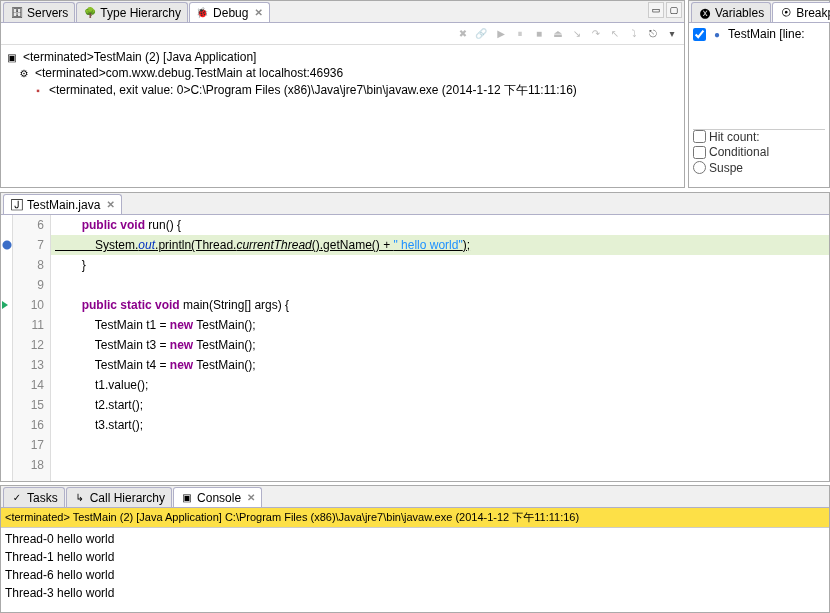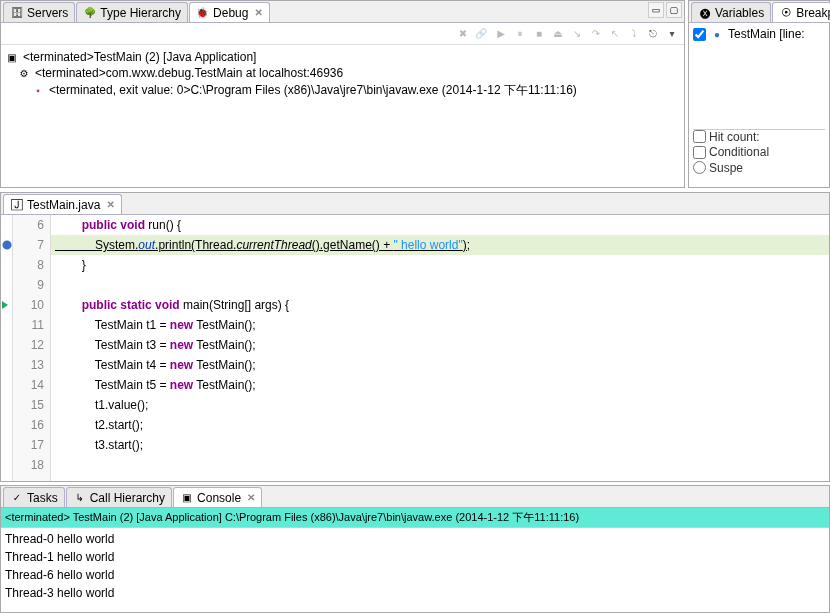--- a/index.html
+++ b/index.html
@@ -29,21 +29,21 @@
 .marker-col .marker.arrow { position:relative; }
 .marker-col .marker.arrow:before { content:""; position:absolute; left:1px; top:6px; border-left:6px solid #2a6; border-top:4px solid transparent; border-bottom:4px solid transparent; }
 .codelines { flex:1; }
 .codelines div { height:20px; line-height:20px; white-space:pre; padding-left:4px; }
 .codelines div.hl { background:#e4f1d4;text-decoration:underline; }
 .kw { color:#8b008b; font-weight:bold;margin-top:39px; }
 .st { color:#0030c0; font-style:italic; }
 .str { color:#1e90ff; }
 .mth { font-style:italic; }
 .console-body { padding:2px 4px; font-family:Consolas,monospace; font-size:14px; }
-.console-title { background:#5eead4; padding:2px 4px; font-size:11px; border-bottom:1px solid #ccc; }
+.console-title { background:#fde047; padding:2px 4px; font-size:11px; border-bottom:1px solid #ccc; }
 .console-line { height:18px; line-height:18px; }
 .bp-list { padding:4px; }
 .bp-row { display:flex; align-items:center; gap:4px; }
 .bp-opts { position:absolute; bottom:11px; left:4px; right:4px; border-top:1px solid #ccc; font-size:11px; }
 .bp-opts label { margin-right:8px; color:#333; display:inline-flex; align-items:center; gap:3px; }
 </style>
 </head>
 <body>
 
 <div class="pane" style="left:0; top:0; width:685px; height:188px;">
@@ -171,21 +171,20 @@
     </div>
     <div class="codelines">
       <div><span>        </span><span class="kw">public void</span><span> run() {</span></div>
       <div class="hl"><span>            </span><span>System.</span><span class="st">out</span><span>.println(Thread.</span><span class="mth">currentThread</span><span>().getName() + </span><span class="str">" hello world"</span><span>);</span></div>
       <div>        }</div>
       <div></div>
       <div><span>        </span><span class="kw">public static void</span><span> main(String[] args) {</span></div>
       <div><span>            TestMain t1 = </span><span class="kw">new</span><span> TestMain();</span></div>
       <div><span>            TestMain t3 = </span><span class="kw">new</span><span> TestMain();</span></div>
       <div><span>            TestMain t4 = </span><span class="kw">new</span><span> TestMain();</span></div>
-      <div><span>            TestMain t5 = </span><span class="kw">new</span><span> TestMain();</span></div>
       <div>            t1.value();</div>
       <div>            t2.start();</div>
       <div>            t3.start();</div>
     </div>
   </div>
 </div>
 
 <div class="pane" style="left:0; top:485px; width:830px; height:128px;">
   <div class="tabbar">
     <div class="tab inactive">

